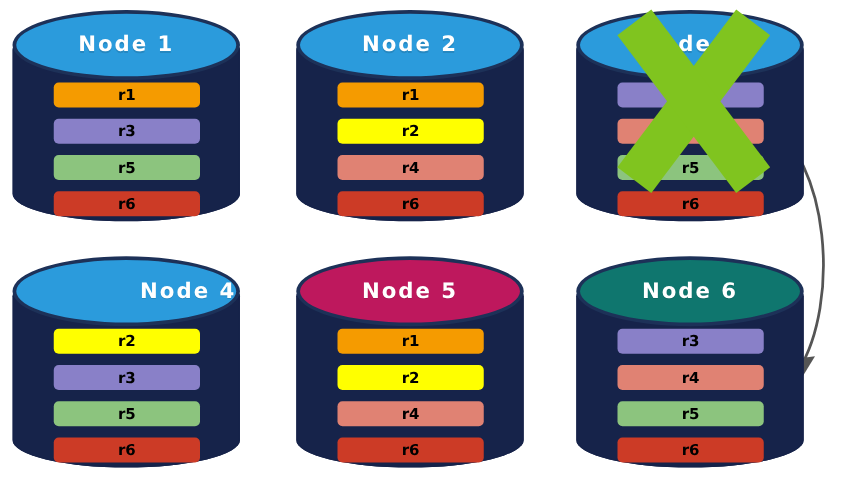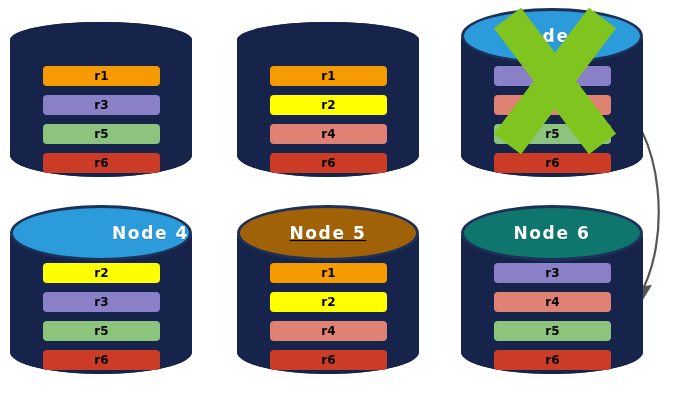--- a/index.html
+++ b/index.html
@@ -131,36 +131,42 @@
           <div class="bar" style="background: rgb(137, 128, 200);">
             <span class="bar-label">r3</span>
           </div>
           <div class="bar" style="background: rgb(140, 196, 126);">
             <span class="bar-label">r5</span>
           </div>
           <div class="bar" style="background: rgb(204, 59, 38);">
             <span class="bar-label">r6</span>
           </div>
         </div>
+        <div class="cyl-top" style="background: rgb(43, 155, 220);">
+          <span class="node-title">Node 1</span>
+        </div>
       </div>
       <div class="node" style="left: 237px; top: 8px;">
         <div class="cyl-body" style="background: rgb(22, 35, 74);"></div>
         <div class="bars">
           <div class="bar" style="background: rgb(245, 155, 0);">
             <span class="bar-label">r1</span>
           </div>
           <div class="bar" style="background: rgb(255, 255, 0);">
             <span class="bar-label">r2</span>
           </div>
           <div class="bar" style="background: rgb(224, 130, 115);">
             <span class="bar-label">r4</span>
           </div>
           <div class="bar" style="background: rgb(204, 59, 38);">
             <span class="bar-label">r6</span>
           </div>
+        </div>
+        <div class="cyl-top" style="background: rgb(43, 155, 220);">
+          <span class="node-title">Node 2</span>
         </div>
       </div>
       <div class="node" style="left: 461px; top: 8px;">
         <div class="cyl-body" style="background: rgb(22, 35, 74);"></div>
         <div class="bars">
           <div class="bar" style="background: rgb(137, 128, 200);">
             <span class="bar-label">r3</span>
           </div>
           <div class="bar" style="background: rgb(224, 130, 115);">
             <span class="bar-label">r4</span>
@@ -209,21 +215,21 @@
           <div class="bar" style="background: rgb(255, 255, 0);">
             <span class="bar-label">r2</span>
           </div>
           <div class="bar" style="background: rgb(224, 130, 115);">
             <span class="bar-label">r4</span>
           </div>
           <div class="bar" style="background: rgb(204, 59, 38);">
             <span class="bar-label">r6</span>
           </div>
         </div>
-        <div class="cyl-top" style="background: #a16207; text-decoration: underline;">
+        <div class="cyl-top" style="background: #be185d;">
           <span class="node-title">Node 5</span>
         </div>
       </div>
       <div class="node" style="left: 461px; top: 205px;">
         <div class="cyl-body" style="background: rgb(22, 35, 74);"></div>
         <div class="bars">
           <div class="bar" style="background: rgb(137, 128, 200);">
             <span class="bar-label">r3</span>
           </div>
           <div class="bar" style="background: rgb(224, 130, 115);">

